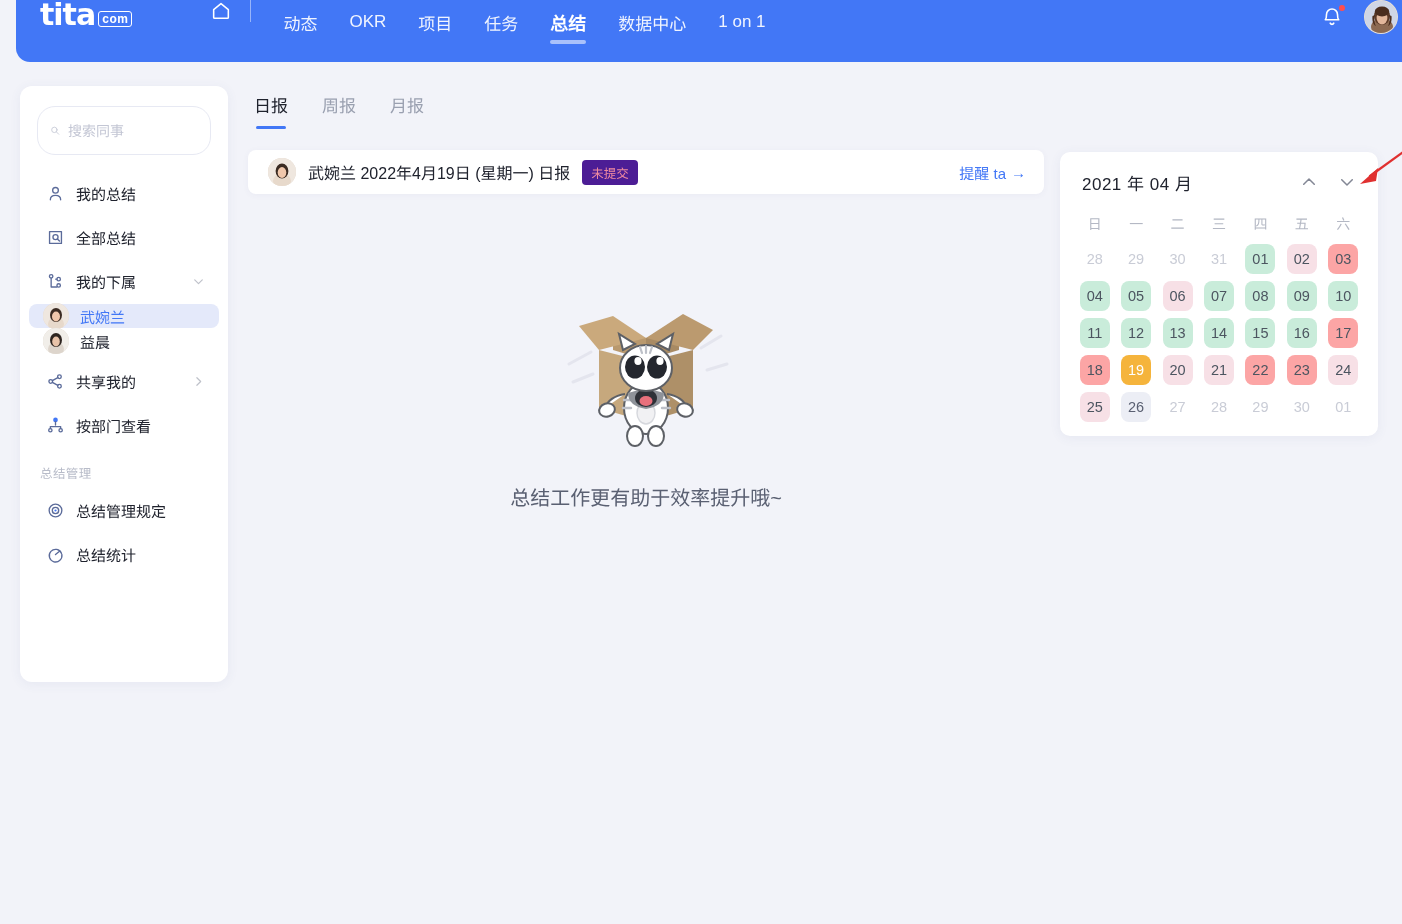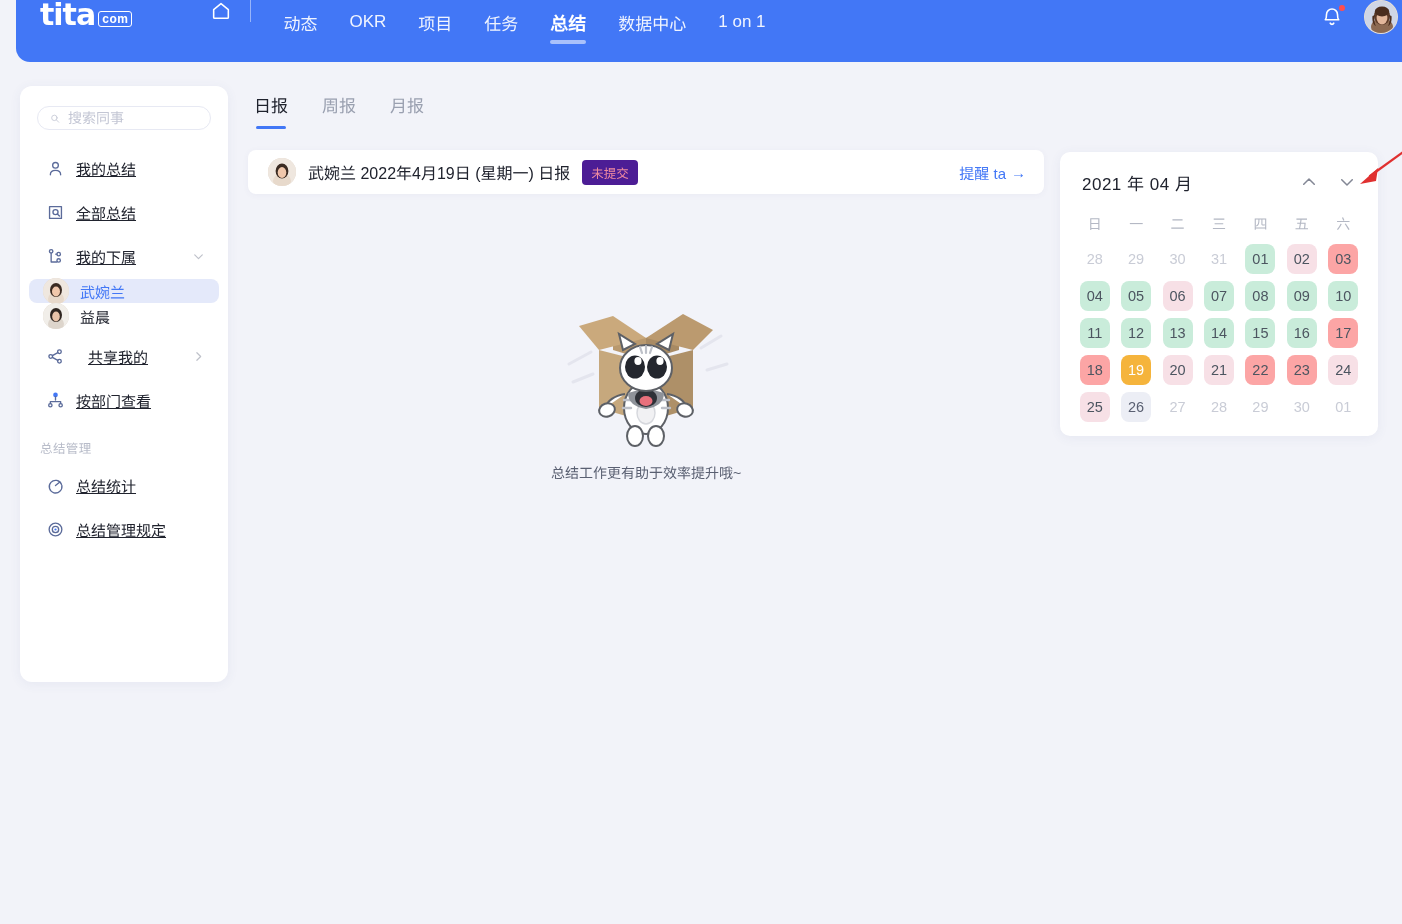--- a/index.html
+++ b/index.html
@@ -59,33 +59,33 @@
   }
 
   
   .sidebar {
     position: absolute; left: 20px; top: 86px; width: 208px; height: 596px;
     background: #ffffff; border-radius: 12px;
     box-shadow: 0 2px 12px rgba(70,80,140,0.07);
     padding: 20px 0 0 0;
   }
   .search-box {
-    margin: 0 17px 16px 17px; height: 24px; border: 1px solid #e7e9f3;
+    margin: 0 17px 16px 17px; height: 49px; border: 1px solid #e7e9f3;
     border-radius: 18px; display: flex; align-items: center; padding: 0 12px;
     background: #fff; cursor: text;
   }
   .search-box input {
     border: none; outline: none; font-size: 14px; color: #333; background: transparent;
     margin-left: 8px; width: 130px; font-family: inherit;
   }
   .search-box input::placeholder { color: #c3c6d4; }
   .side-item {
     height: 44px; display: flex; align-items: center; padding: 0 14px 0 17px;
     margin: 0 9px; border-radius: 8px; cursor: pointer; color: #20232e;
-    font-size: 15px; position: relative; text-decoration: underline;
+    font-size: 15px; position: relative;
   }
   .side-item .ico { width: 19px; height: 19px; flex: 0 0 19px; margin-right: 11px; display:block; }
   .side-item .lbl { flex: 1; white-space: nowrap; }
   .side-item .caret { width: 13px; height: 13px; opacity: 0.55; }
   .side-person {
     height: 24px; display: flex; align-items: center; padding: 0 14px;
     margin: 1px 9px; border-radius: 8px; cursor: pointer; font-size: 15px; color: #20232e;
   }
   .side-person.selected { background: #e4e9fa; color: #4277f6; }
   .side-avatar {
@@ -125,21 +125,21 @@
   .remind-link {
     margin-left: auto; color: #4277f6; font-size: 15px; display: flex;
     align-items: center; gap: 5px; cursor: pointer; white-space: nowrap;
   }
 
   
   .empty-state {
     position: absolute; left: 248px; top: 290px; width: 796px;
     display: flex; flex-direction: column; align-items: center;
   }
-  .empty-text { margin-top: 2px; font-size: 14px; color: #5a6072; }
+  .empty-text { margin-top: 22px; font-size: 20px; color: #5a6072; }
 
   
   .calendar {
     position: absolute; left: 1060px; top: 152px; width: 318px; height: 284px;
     background: #ffffff; border-radius: 10px; padding: 16px 14px 10px 14px;
     box-shadow: 0 2px 12px rgba(70,80,140,0.07);
   }
   .cal-head { display: flex; align-items: center; height: 28px; padding: 0 8px; }
   .cal-title { font-size: 17px; color: #20232e; font-weight: 400; letter-spacing: 0.5px; }
   .cal-navs { margin-left: auto; display: flex; gap: 20px; }
@@ -270,21 +270,21 @@
         <svg viewBox="0 0 26 26" width="26" height="26">
           <rect width="26" height="26" fill="#f1eee9"></rect>
           <ellipse cx="13" cy="21" rx="8" ry="7" fill="#ddd5cc"></ellipse>
           <ellipse cx="13" cy="12" rx="6" ry="7" fill="#2e2520"></ellipse>
           <ellipse cx="13" cy="13.5" rx="3.8" ry="5" fill="#e8c3a9"></ellipse>
         </svg>
       </div>
       <span>益晨</span>
     </div>
 
-    <div class="side-item" style="margin-top:6px;gap:12px;">
+    <div class="side-item" style="margin-top:6px;">
       <svg class="ico" viewBox="0 0 24 24" fill="none" stroke="#5b6b9a" stroke-width="1.7" stroke-linecap="round" stroke-linejoin="round">
         <circle cx="6" cy="12" r="2.3"></circle>
           <circle cx="17" cy="6" r="2.3"></circle>
           <circle cx="17" cy="18" r="2.3"></circle>
         <path d="M8.1 10.9 14.9 7.1M8.1 13.1l6.8 3.8"></path>
       </svg>
       <span class="lbl">共享我的</span>
       <svg class="caret" viewBox="0 0 24 24" fill="none" stroke="#8a8f9e" stroke-width="2.2" stroke-linecap="round" stroke-linejoin="round">
         <path d="M9 5l7 7-7 7"></path>
       </svg>
@@ -296,34 +296,34 @@
         <circle cx="5.5" cy="18" r="2.1"></circle>
           <circle cx="18.5" cy="18" r="2.1"></circle>
         <path d="M12 7.1v4.4M5.5 15.9v-2.5h13v2.5"></path>
       </svg>
       <span class="lbl">按部门查看</span>
     </div>
 
     <div class="side-group-title">总结管理</div>
 
     <div class="side-item">
-      <svg class="ico" viewBox="0 0 24 24" fill="none" stroke="#5b6b9a" stroke-width="1.7" stroke-linecap="round" stroke-linejoin="round">
-        <path d="M19.6 10.6A8 8 0 1 0 20 12"></path>
-          <path d="M12 12l5.5-4.5"></path>
-      </svg>
-      <span class="lbl">总结统计</span>
-    </div>
-
-    <div class="side-item">
       <svg class="ico" viewBox="0 0 24 24" fill="none" stroke="#5b6b9a" stroke-width="1.7">
         <circle cx="12" cy="12" r="8"></circle>
           <circle cx="12" cy="12" r="4"></circle>
         <circle cx="12" cy="12" r="1.4" fill="#4277f6" stroke="none"></circle>
       </svg>
       <span class="lbl">总结管理规定</span>
+    </div>
+
+    <div class="side-item">
+      <svg class="ico" viewBox="0 0 24 24" fill="none" stroke="#5b6b9a" stroke-width="1.7" stroke-linecap="round" stroke-linejoin="round">
+        <path d="M19.6 10.6A8 8 0 1 0 20 12"></path>
+          <path d="M12 12l5.5-4.5"></path>
+      </svg>
+      <span class="lbl">总结统计</span>
     </div>
   </div>
 
   <div class="tabs">
     <div class="tab active">日报</div>
     <div class="tab">周报</div>
     <div class="tab">月报</div>
   </div>
 
   <div class="report-card">

